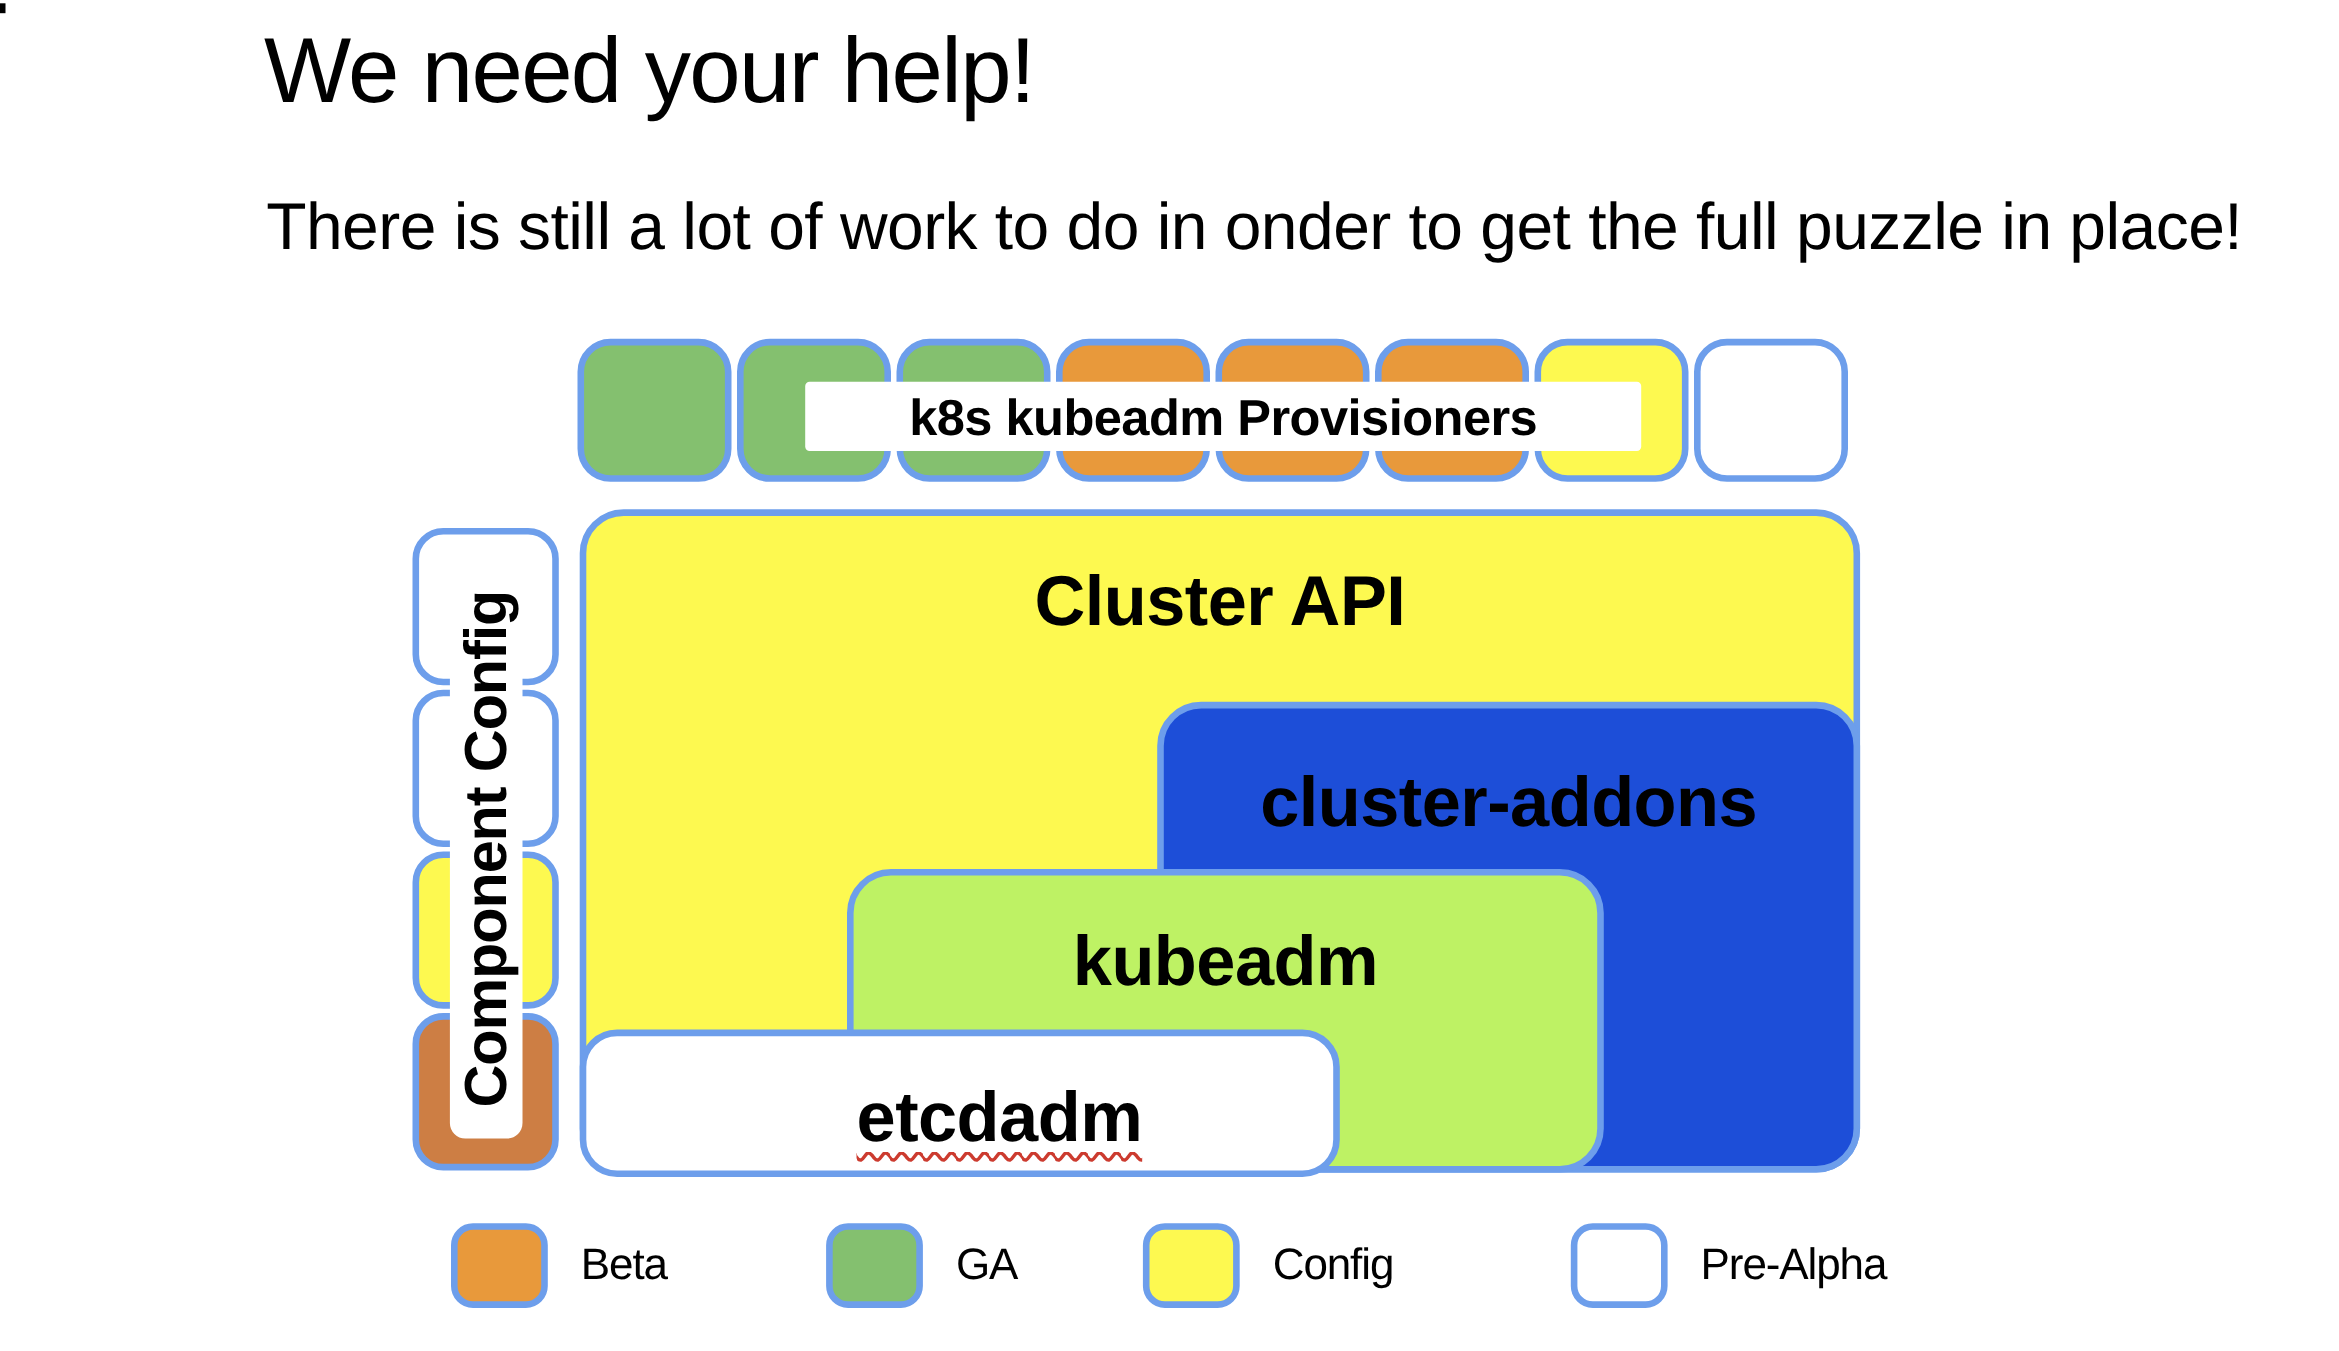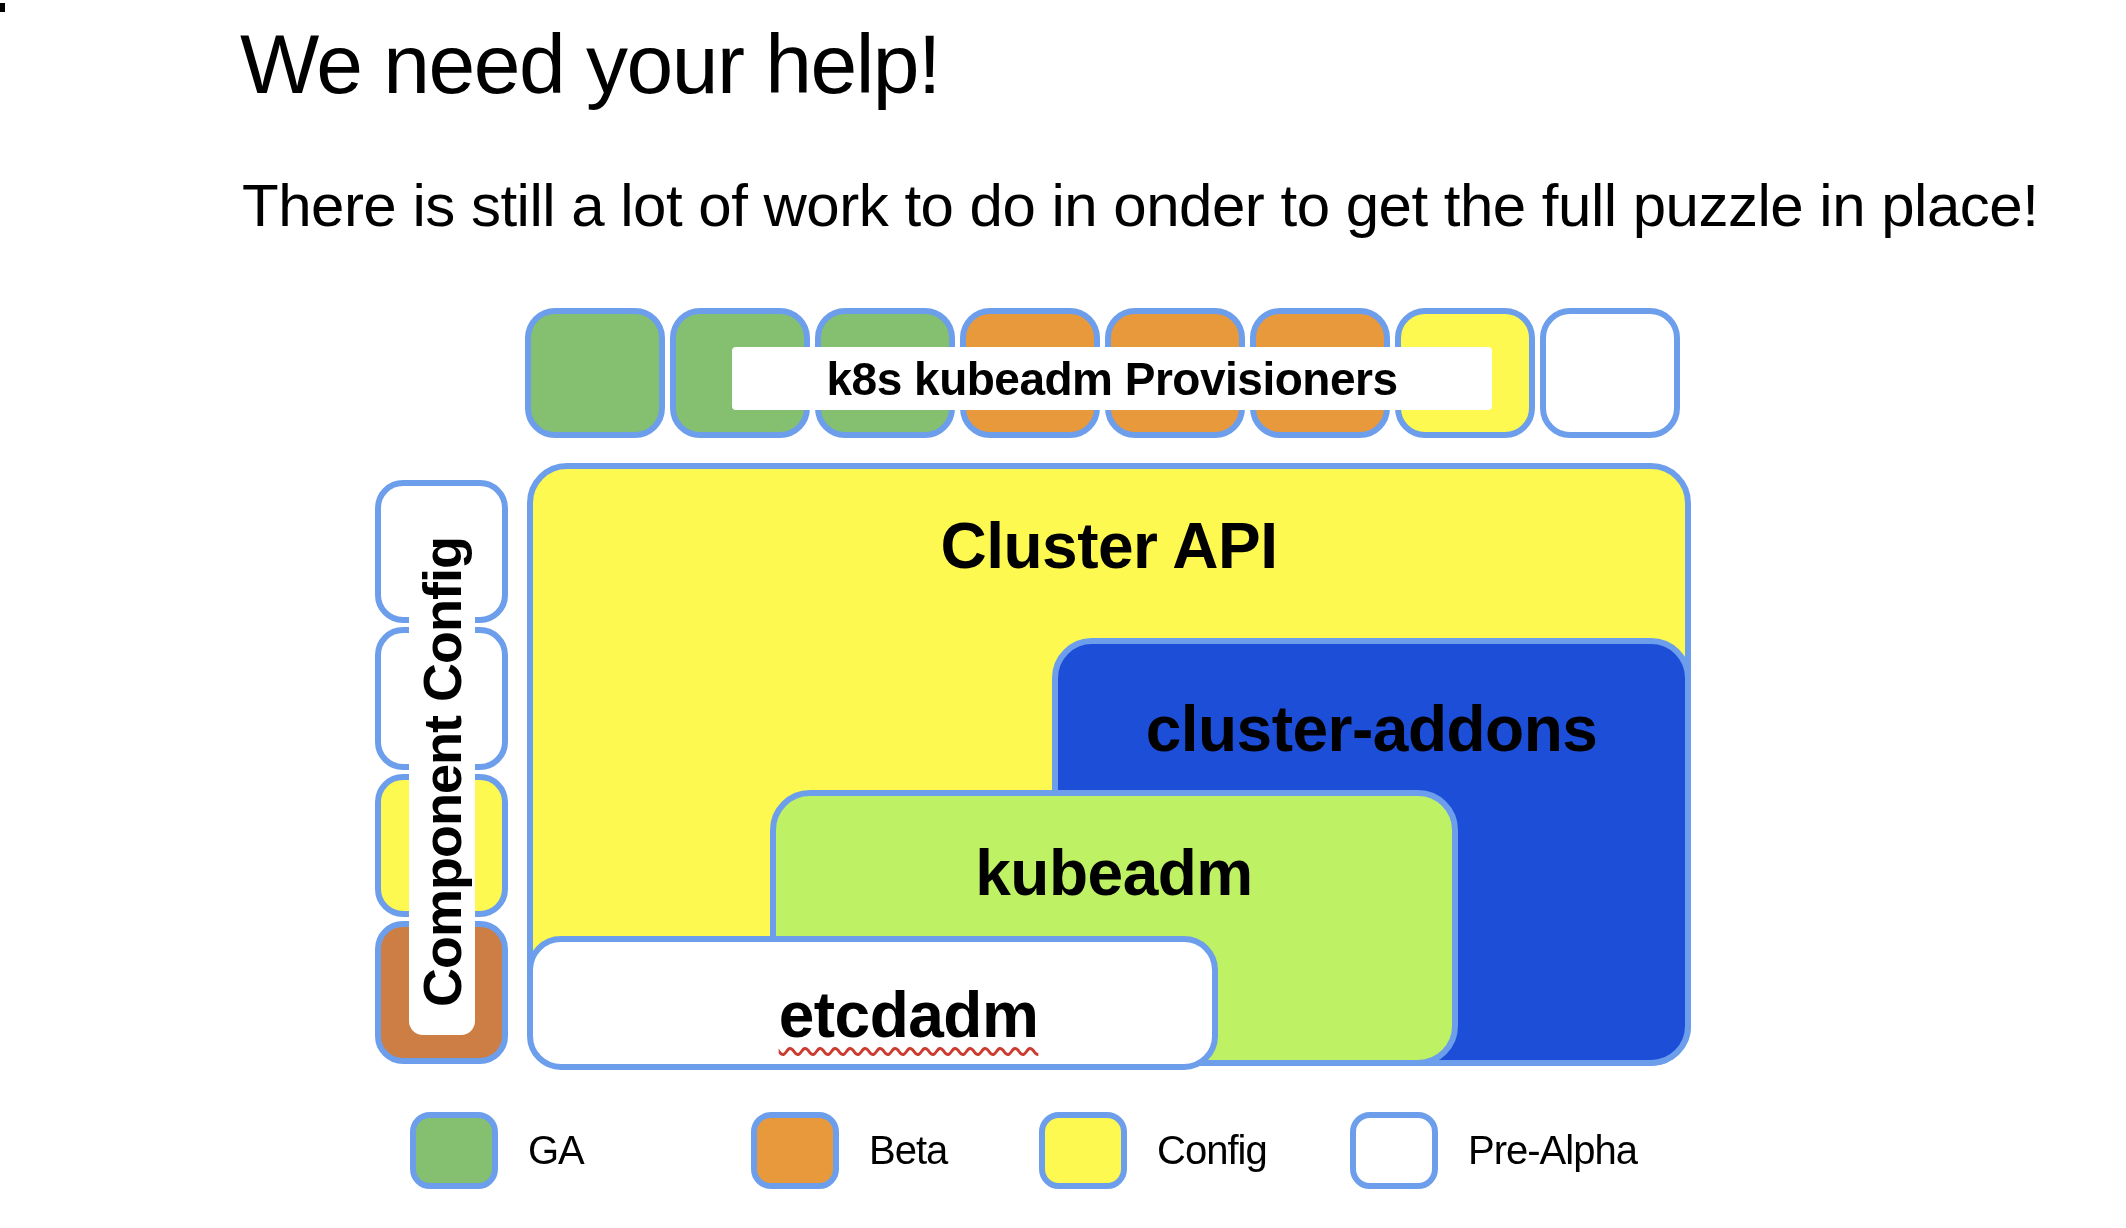--- a/index.html
+++ b/index.html
@@ -75,21 +75,21 @@
     writing-mode:vertical-rl;transform:rotate(180deg);
     font-weight:700;font-size:54px;letter-spacing:-1px;white-space:nowrap;
   }
 
   
   #legend{position:absolute;left:0;top:1112px;width:2126px;height:77px;}
   .legend-item{position:absolute;top:0;height:77px;display:flex;align-items:center;gap:30px;}
   .legend-item:nth-child(1){left:410px;}
   .legend-item:nth-child(2){left:751px;}
   .legend-item:nth-child(3){left:1039px;}
-  .legend-item:nth-child(4){left:1350px;}
+  .legend-item:nth-child(4){left:1428px;}
   .legend-swatch{
     width:88px;height:77px;box-sizing:border-box;
     border:6px solid var(--border);border-radius:20px;
   }
   .legend-label{font-size:40px;letter-spacing:-1px;white-space:nowrap;}
 </style>
 </head>
 <body>
 
 <div class="slide">
@@ -131,26 +131,26 @@
       <div class="cc-sq" style="background: rgb(255, 255, 255);"></div>
       <div class="cc-sq" style="background: rgb(253, 249, 80);"></div>
       <div class="cc-sq" style="background: rgb(205, 126, 68);"></div>
     </div>
   <div class="cc-label">
     <span class="cc-label-text">Component Config</span>
   </div>
 
   <div id="legend">
       <div class="legend-item">
+        <div class="legend-swatch" style="background: rgb(232, 153, 59);"></div>
+        <span class="legend-label">Beta</span>
+      </div>
+      <div class="legend-item">
         <div class="legend-swatch" style="background: rgb(132, 192, 111);"></div>
         <span class="legend-label">GA</span>
-      </div>
-      <div class="legend-item">
-        <div class="legend-swatch" style="background: rgb(232, 153, 59);"></div>
-        <span class="legend-label">Beta</span>
       </div>
       <div class="legend-item">
         <div class="legend-swatch" style="background: rgb(253, 249, 80);"></div>
         <span class="legend-label">Config</span>
       </div>
       <div class="legend-item">
         <div class="legend-swatch" style="background: rgb(255, 255, 255);"></div>
         <span class="legend-label">Pre-Alpha</span>
       </div>
     </div>

